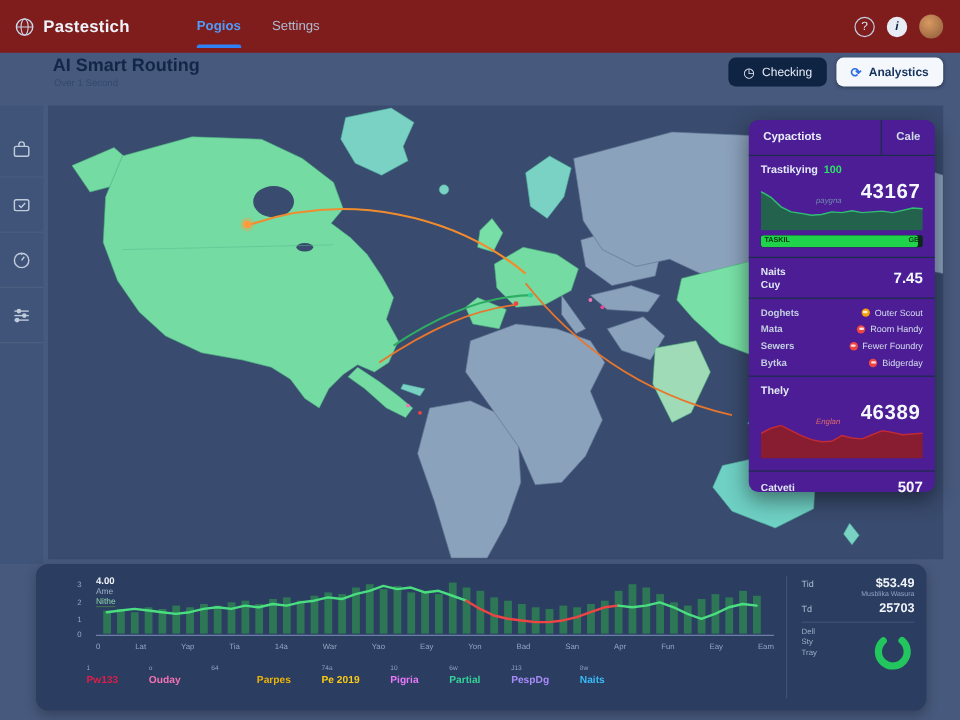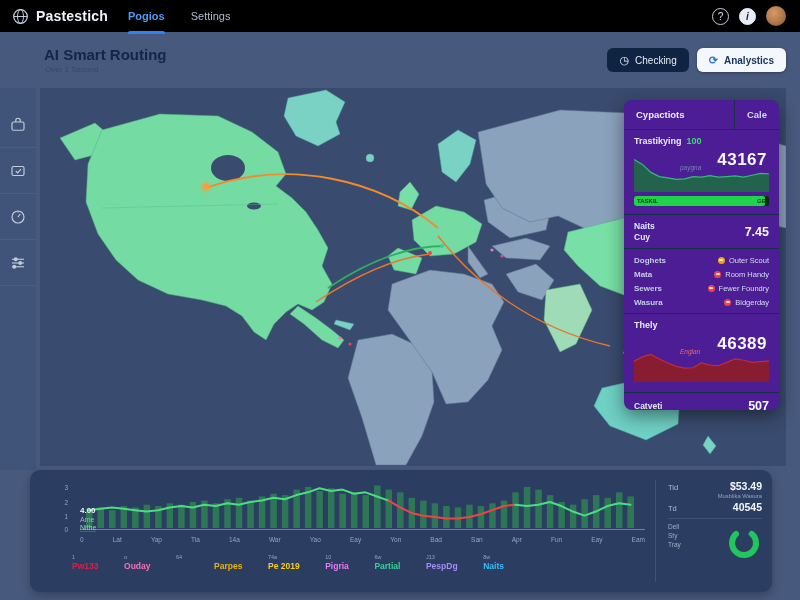--- a/index.html
+++ b/index.html
@@ -1,20 +1,20 @@
 <!DOCTYPE html>
 <html><head>
 <meta charset="utf-8">
 <style>
   html,body{margin:0;padding:0;background:#2b3a57;}
   *{box-sizing:border-box;font-family:"Liberation Sans",sans-serif;}
   .viewport{position:relative;width:800px;height:600px;overflow:hidden;background:#47597d;}
 
   
-  .navbar{position:absolute;left:0;top:0;width:800px;height:32px;background:#000000;display:flex;align-items:center;z-index:30;}
+  .navbar{position:absolute;left:0;top:0;width:800px;height:44px;background:#7f1d1d;display:flex;align-items:center;z-index:30;gap:36px;}
   .brand{display:flex;align-items:center;gap:7px;padding-left:12px;width:110px;}
   .brand-name{color:#eef3fa;font-size:14px;font-weight:bold;letter-spacing:.2px;}
   .globe{width:17px;height:17px;}
   .nav-links{display:flex;gap:26px;margin-left:18px;height:36px;align-items:center;}
   .nav-link{font-size:11px;color:#aebbd2;position:relative;height:36px;display:flex;align-items:center;cursor:pointer;}
   .nav-link.active{color:#4f9cf9;font-weight:bold;}
   .nav-link.active::after{content:"";position:absolute;left:0;right:0;bottom:0;height:3px;background:#2f81f7;border-radius:2px 2px 0 0;}
   .nav-right{margin-left:auto;display:flex;align-items:center;gap:10px;padding-right:14px;}
   .circle-ic{width:17px;height:17px;border:1.4px solid #c2cede;border-radius:50%;color:#dbe4f2;font-size:10px;display:flex;align-items:center;justify-content:center;}
   .circle-ic.filled{background:#e8edf5;color:#12233f;border-color:#e8edf5;font-weight:bold;font-style:italic;}
@@ -63,21 +63,21 @@
   .status-row{display:flex;align-items:center;padding:2.5px 10px;}
   .status-label{font-size:8px;color:#c2cfe0;font-weight:bold;}
   .status-right{margin-left:auto;display:flex;align-items:center;gap:4px;}
   .status-dot{width:7px;height:7px;border-radius:50%;position:relative;}
   .status-dot::after{content:"";position:absolute;left:1.5px;top:2.7px;width:4px;height:1.4px;background:rgba(255,255,255,.85);border-radius:1px;}
   .status-val{font-size:7.5px;color:#d5dfee;}
 
   
   .bottom-panel{position:absolute;left:30px;top:470px;width:742px;height:122px;background:#2b3d60;border-radius:10px;box-shadow:0 4px 10px rgba(0,0,0,.25);}
   .mini-legend{position:absolute;left:50px;top:10px;display:flex;flex-direction:column;gap:1px;z-index:3;}
-  .mini-legend .l1{font-size:8px;font-weight:bold;color:#f0f4fa;margin-top:26px;}
+  .mini-legend .l1{font-size:8px;font-weight:bold;color:#f0f4fa;}
   .mini-legend .l2{font-size:7px;color:#9fb0ca;}
   .mini-legend .l3{font-size:7px;color:#8fd9ae;border-bottom:1px solid #3f6b53;}
   .ytick{position:absolute;left:22px;width:16px;text-align:right;font-size:6.5px;color:#93a6c4;}
   .chart-host{position:absolute;left:50px;top:2px;width:565px;height:62px;}
   .xticks{position:absolute;left:50px;top:66px;width:565px;display:flex;justify-content:space-between;}
   .xticks span{font-size:6.5px;color:#93a6c4;}
   .legend-row{position:absolute;left:42px;top:84px;width:432px;display:flex;justify-content:space-between;}
   .legend-item{display:flex;flex-direction:column;align-items:flex-start;gap:1px;}
   .leg-cap{font-size:5.5px;color:#8fa3c4;}
   .leg-label{font-size:8.5px;font-weight:bold;}
@@ -277,21 +277,21 @@
           </span>
       </div>
       <div class="status-row">
         <span class="status-label">Sewers</span>
         <span class="status-right">
             <span class="status-dot" style="background: rgb(239, 68, 68);"></span>
         <span class="status-val">Fewer Foundry</span>
           </span>
       </div>
       <div class="status-row">
-        <span class="status-label">Wasura</span>
+        <span class="status-label">Bytka</span>
         <span class="status-right">
             <span class="status-dot" style="background: rgb(239, 68, 68);"></span>
         <span class="status-val">Bidgerday</span>
           </span>
       </div>
     </div>
 
     <div class="sp-div"></div>
 
     <div class="sp-section" style="padding-top:2px;">
@@ -440,21 +440,21 @@
     <div class="v-div"></div>
 
     <div class="info-box">
       <div class="info-row">
         <span class="info-key">Tid</span>
         <span class="info-val">$53.49</span>
       </div>
       <div class="info-note">Musblika Wasura</div>
       <div class="info-row">
         <span class="info-key">Td</span>
-        <span class="info-val">40545</span>
+        <span class="info-val">25703</span>
       </div>
       <div class="info-div"></div>
       <div class="info-foot">
         <div class="foot-labels">
           <span>Dell</span>
           <span>Sty</span>
           <span>Tray</span>
         </div>
         <div class="ring-wrap">
           <svg width="36" height="36" viewBox="0 0 36 36">

